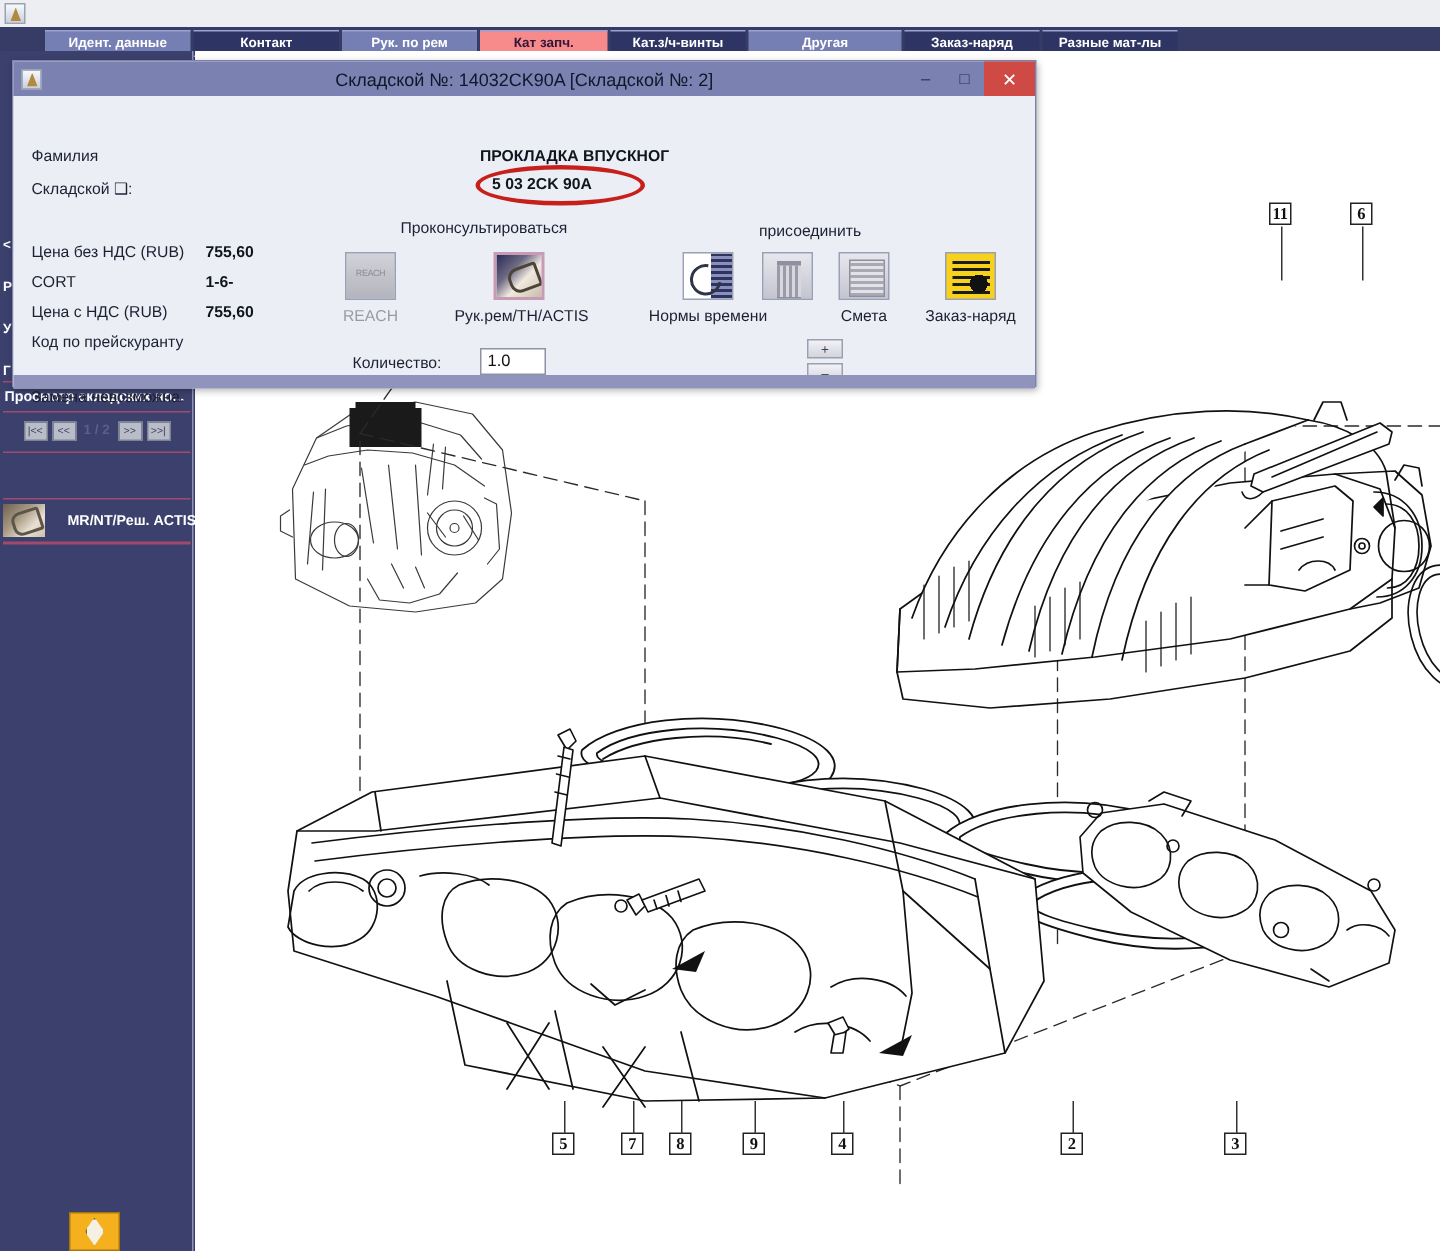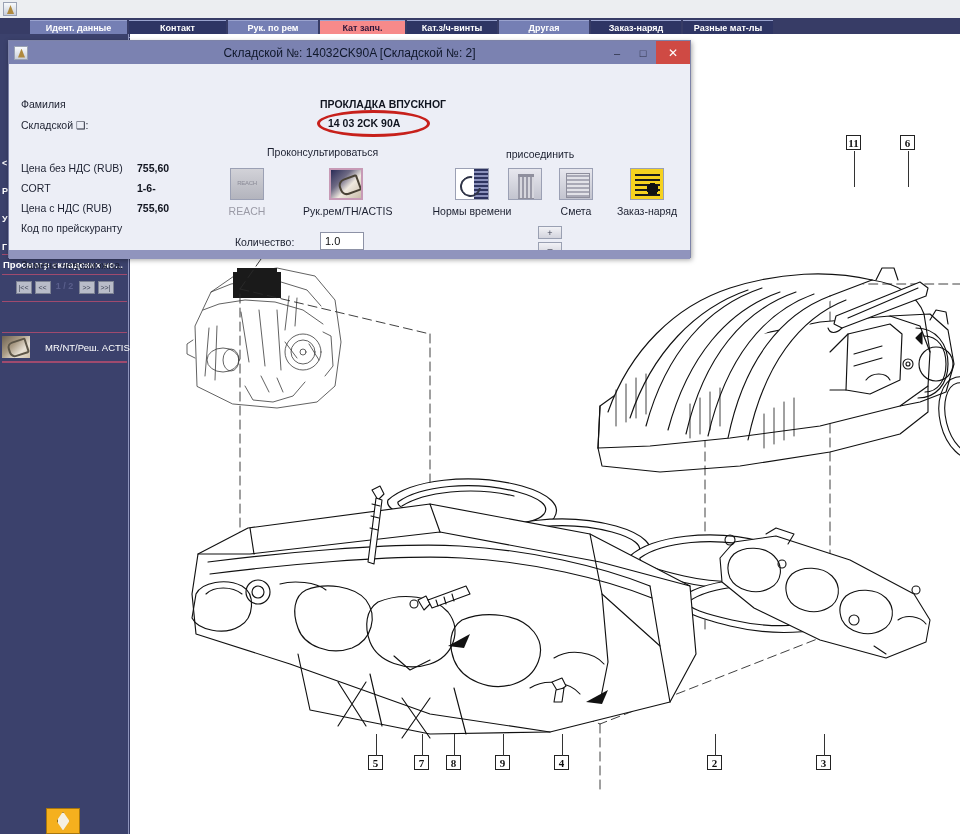--- a/index.html
+++ b/index.html
@@ -64,21 +64,21 @@
   }
   .pager { display: flex; gap: 3px; justify-content: center; padding: 6px 0 7px; position: relative; }
   .pgbtn {
     width: 16px; height: 13px; background: #b9bcc9;
     border: 1px solid #7e8394; font-size: 7px; color: #3a3f52;
     display: flex; align-items: center; justify-content: center; cursor: pointer;
   }
   .pgnum { position: absolute; left: 50%; top: 6px; transform: translateX(-50%);
     font-size: 9px; color: #5a5f8c; font-weight: bold; pointer-events: none; }
   .sb-item { display: flex; align-items: center; gap: 4px; padding: 3px 2px; cursor: pointer; }
-  .sb-item .txt { color: #ffffff; font-size: 9.5px; font-weight: normal; white-space: nowrap; padding-left: 11px; }
+  .sb-item .txt { color: #ffffff; font-size: 9.5px; font-weight: bold; white-space: nowrap; padding-left: 11px; }
   .ic { width: 28px; height: 22px; flex: 0 0 28px; position: relative; overflow: hidden; }
   .ic.wrench { background: linear-gradient(135deg,#6d6152 0%,#a99a84 40%,#e8e1d5 70%,#cdbfa8 100%); }
   .ic.wrench::after {
     content:""; position:absolute; left:6px; top:4px; width:16px; height:12px;
     border:2px solid #5d5648; border-radius: 6px 2px 2px 6px; transform: rotate(-18deg);
   }
   .ic.gauge { background: linear-gradient(#fafafa,#d9d9e2); }
   .ic.gauge::before {
     content:""; position:absolute; right:0; top:0; width:13px; height:22px;
     background: repeating-linear-gradient(180deg,#3a3f6b 0 2px,#8e93bb 2px 4px);
@@ -252,21 +252,21 @@
 
   <div class="app-body">
 
     <div class="tabrow row1">
       <div style="width:28px"></div>
       <div class="tab" style="width:97px">Идент. данные</div>
       <div class="tab dark" style="width:97px">Контакт</div>
       <div class="tab" style="width:90px">Рук. по рем</div>
       <div class="tab active" style="width:85px">Кат запч.</div>
       <div class="tab dark" style="width:90px">Кат.з/ч-винты</div>
-      <div class="tab" style="width:90px">Другая</div>
+      <div class="tab" style="width:102px">Другая</div>
       <div class="tab dark" style="width:90px">Заказ-наряд</div>
       <div class="tab dark" style="width:90px">Разные мат-лы</div>
     </div>
 
     <div class="tabrow row2">
       <div style="width:28px"></div>
       <div class="tab" style="width:97px"></div>
       <div class="tab dark" style="width:97px"></div>
       <div class="tab" style="width:90px"></div>
       <div class="tab red" style="width:85px"></div>
@@ -546,21 +546,21 @@
         <div class="wbtn close">✕</div>
       </div>
     </div>
 
     <div class="dlg-body">
 
       <div class="dlg-field-label" style="left:12px; top:34px;">Фамилия</div>
       <div class="dlg-center-text" style="left:311px; top:34px;">ПРОКЛАДКА ВПУСКНОГ</div>
 
       <div class="dlg-field-label" style="left:12px; top:55px;">Складской ❑:</div>
-      <div class="dlg-center-text" style="left:319px; top:53px;">14 03 2CK 90A</div>
+      <div class="dlg-center-text" style="left:319px; top:53px;">5 03 2CK 90A</div>
       <div class="circle-hl" style="left:308px; top:46px; width:113px; height:27px;"></div>
 
       <div class="price-label" style="left:12px; top:98px;">Цена без НДС (RUB)</div>
       <div class="price-val" style="left:128px; top:98px;">755,60</div>
       <div class="price-label" style="left:12px; top:118px;">CORT</div>
       <div class="price-val" style="left:128px; top:118px;">1-6-</div>
       <div class="price-label" style="left:12px; top:138px;">Цена с НДС (RUB)</div>
       <div class="price-val" style="left:128px; top:138px;">755,60</div>
       <div class="price-label" style="left:12px; top:158px;">Код по прейскуранту</div>
 

